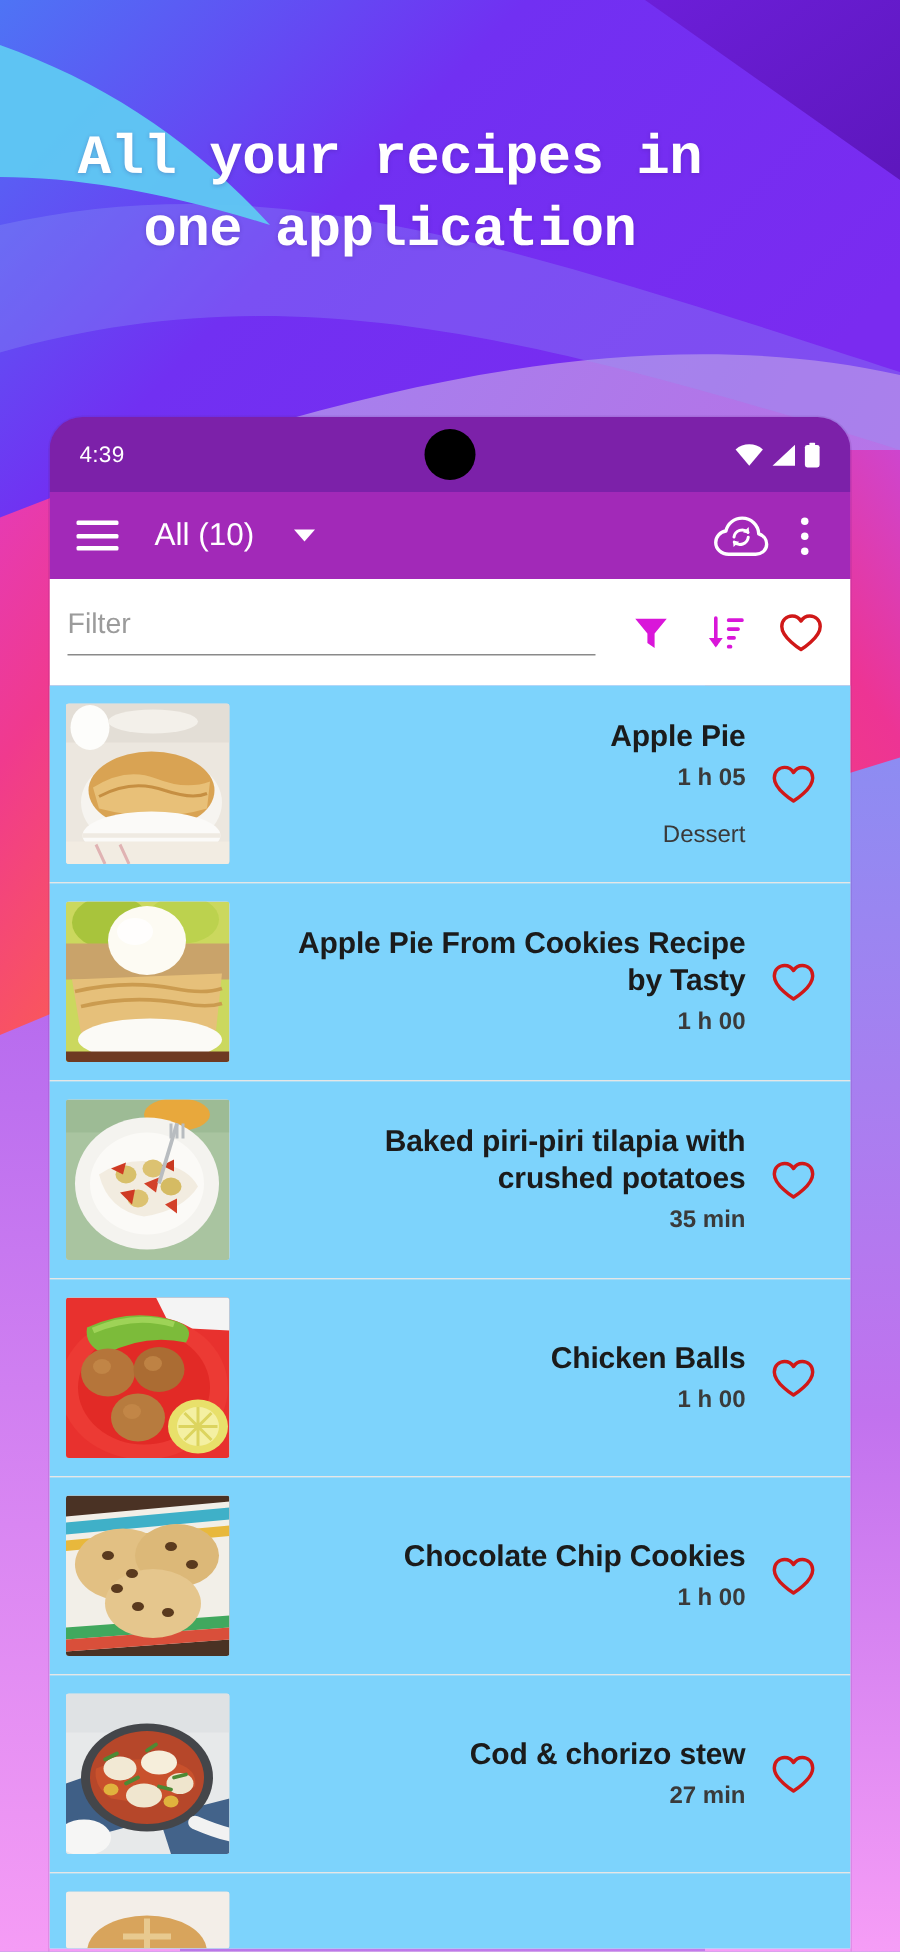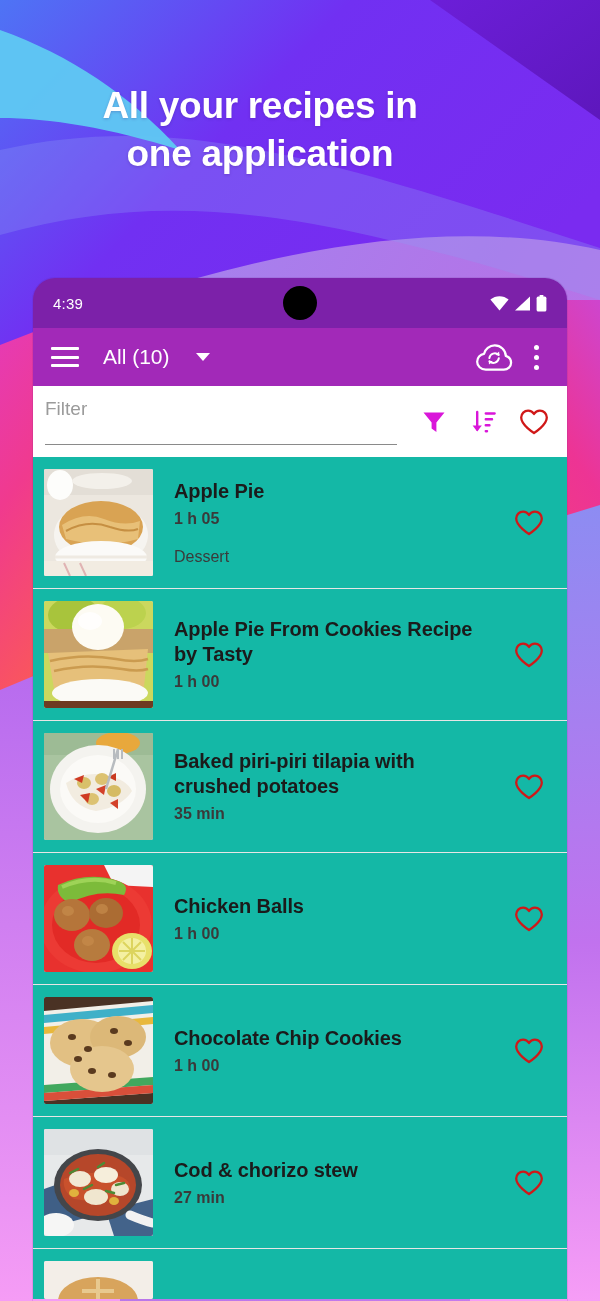--- a/index.html
+++ b/index.html
@@ -18,21 +18,21 @@
   
   .promo {
     position:absolute; left:0; top:82px; width:520px;
     text-align:center; z-index:5;
     color:#ffffff;
     font-size:37px;
     font-weight:bold;
     line-height:48px;
     letter-spacing:-0.3px;
     text-shadow:0 1px 3px rgba(60,20,110,.25);
-    font-family:Liberation Sans, sans-serif;
+    font-family:Liberation Mono, monospace;
   }
   .promo .l2 { display:block;text-align:center; }
 
   
   .phone {
     position:absolute;
     left:33px; top:278px;
     width:534px; height:1169px;
     border-radius:22px 22px 0 0;
     overflow:hidden;
@@ -90,43 +90,44 @@
   .filterbar {
     height:71px;
     background:#ffffff;
     display:flex; align-items:center;
     padding:0 12px 0 12px;
   }
   .filter-field {
     flex:1;
     margin-left:0px;
     margin-right:6px;
-    padding-bottom:24px;
+    padding-bottom:8px;
     border-bottom:1.5px solid #8a8a8a;
     max-width:352px;
   }
   .filter-field input {
     border:none; outline:none; width:100%;
     font-family:"Liberation Sans", sans-serif;
     font-size:19px; color:#333;
     background:transparent;
   }
   .filter-field input::placeholder { color:#9b9b9b; }
   .filter-actions { display:flex; align-items:center; gap:16px; margin-left:auto; padding-right:4px;}
   .fa-btn { width:34px; height:34px; display:flex; align-items:center; justify-content:center; cursor:pointer; }
 
   
   .list { background:#f7f7f7; }
   .row {
     display:flex; align-items:center;
-    background:#14b8a6;
+    background:#7dd3fc;
     border-bottom:1px solid #e6e6e6;
     padding:12px 16px 12px 11px;
     min-height:131px;
     cursor:pointer;
+    text-align:right;
   }
   .thumb {
     width:109px; height:107px;
     flex:0 0 109px;
     border-radius:2px;
     overflow:hidden;
     position:relative;
     background:#ddd;
   }
   .thumb svg { display:block; width:100%; height:100%; }

